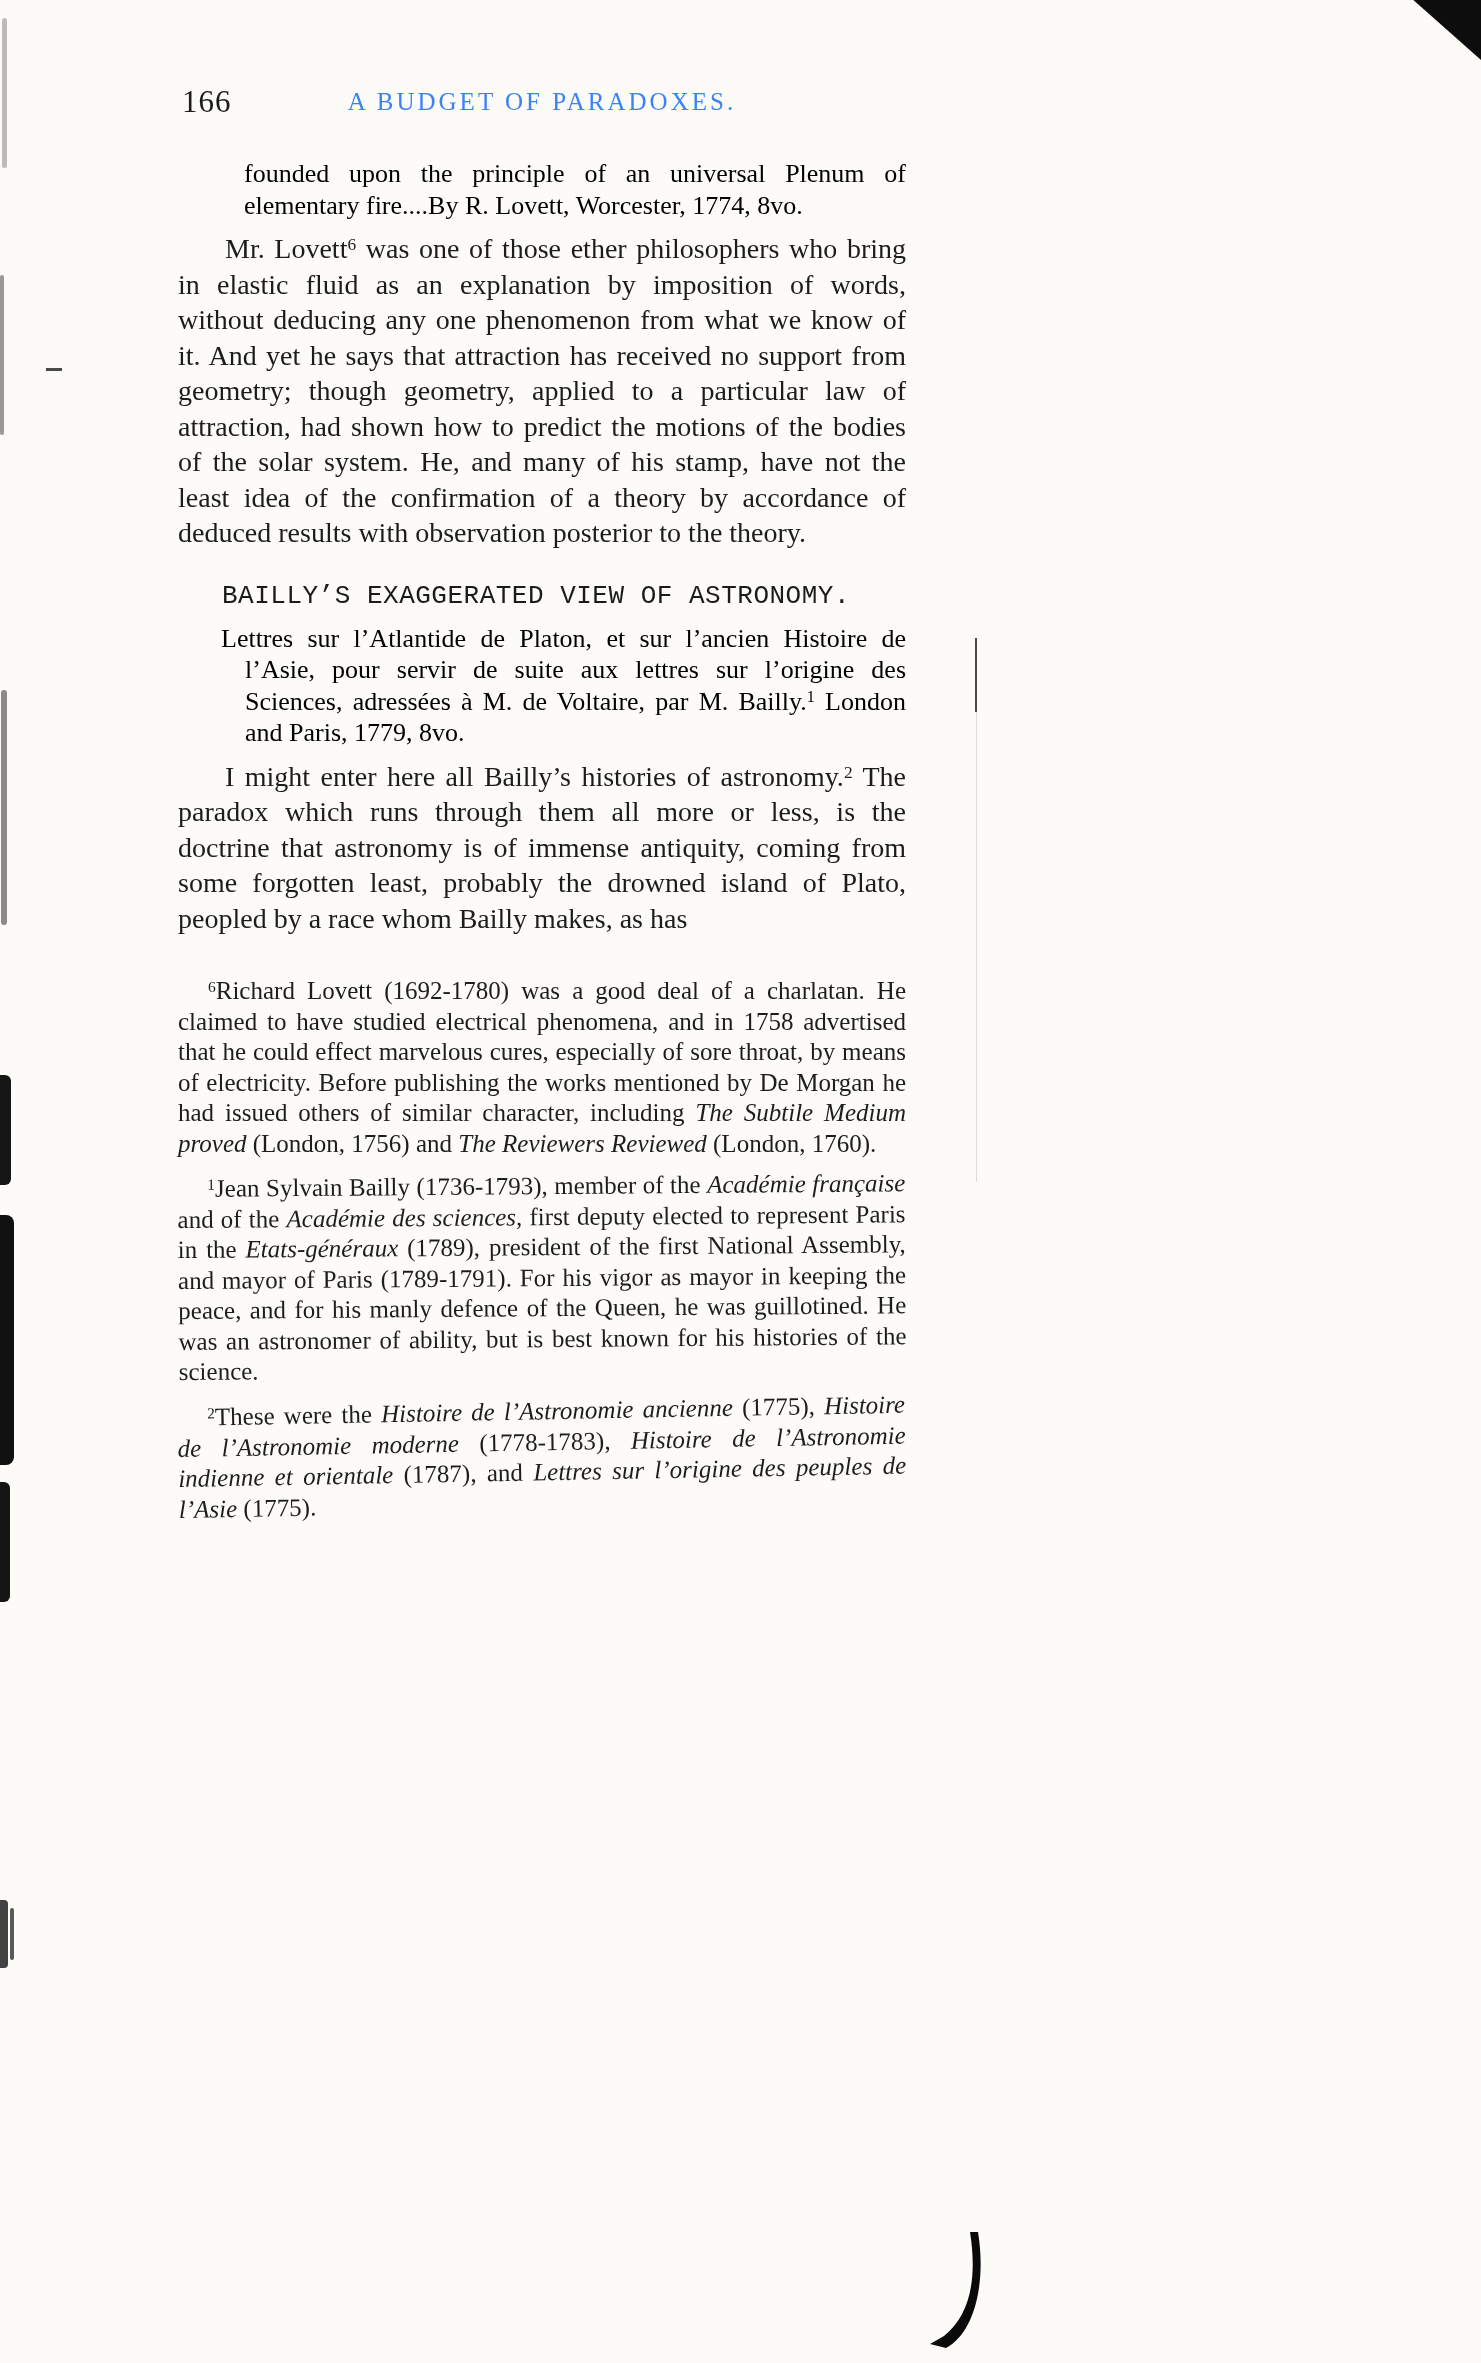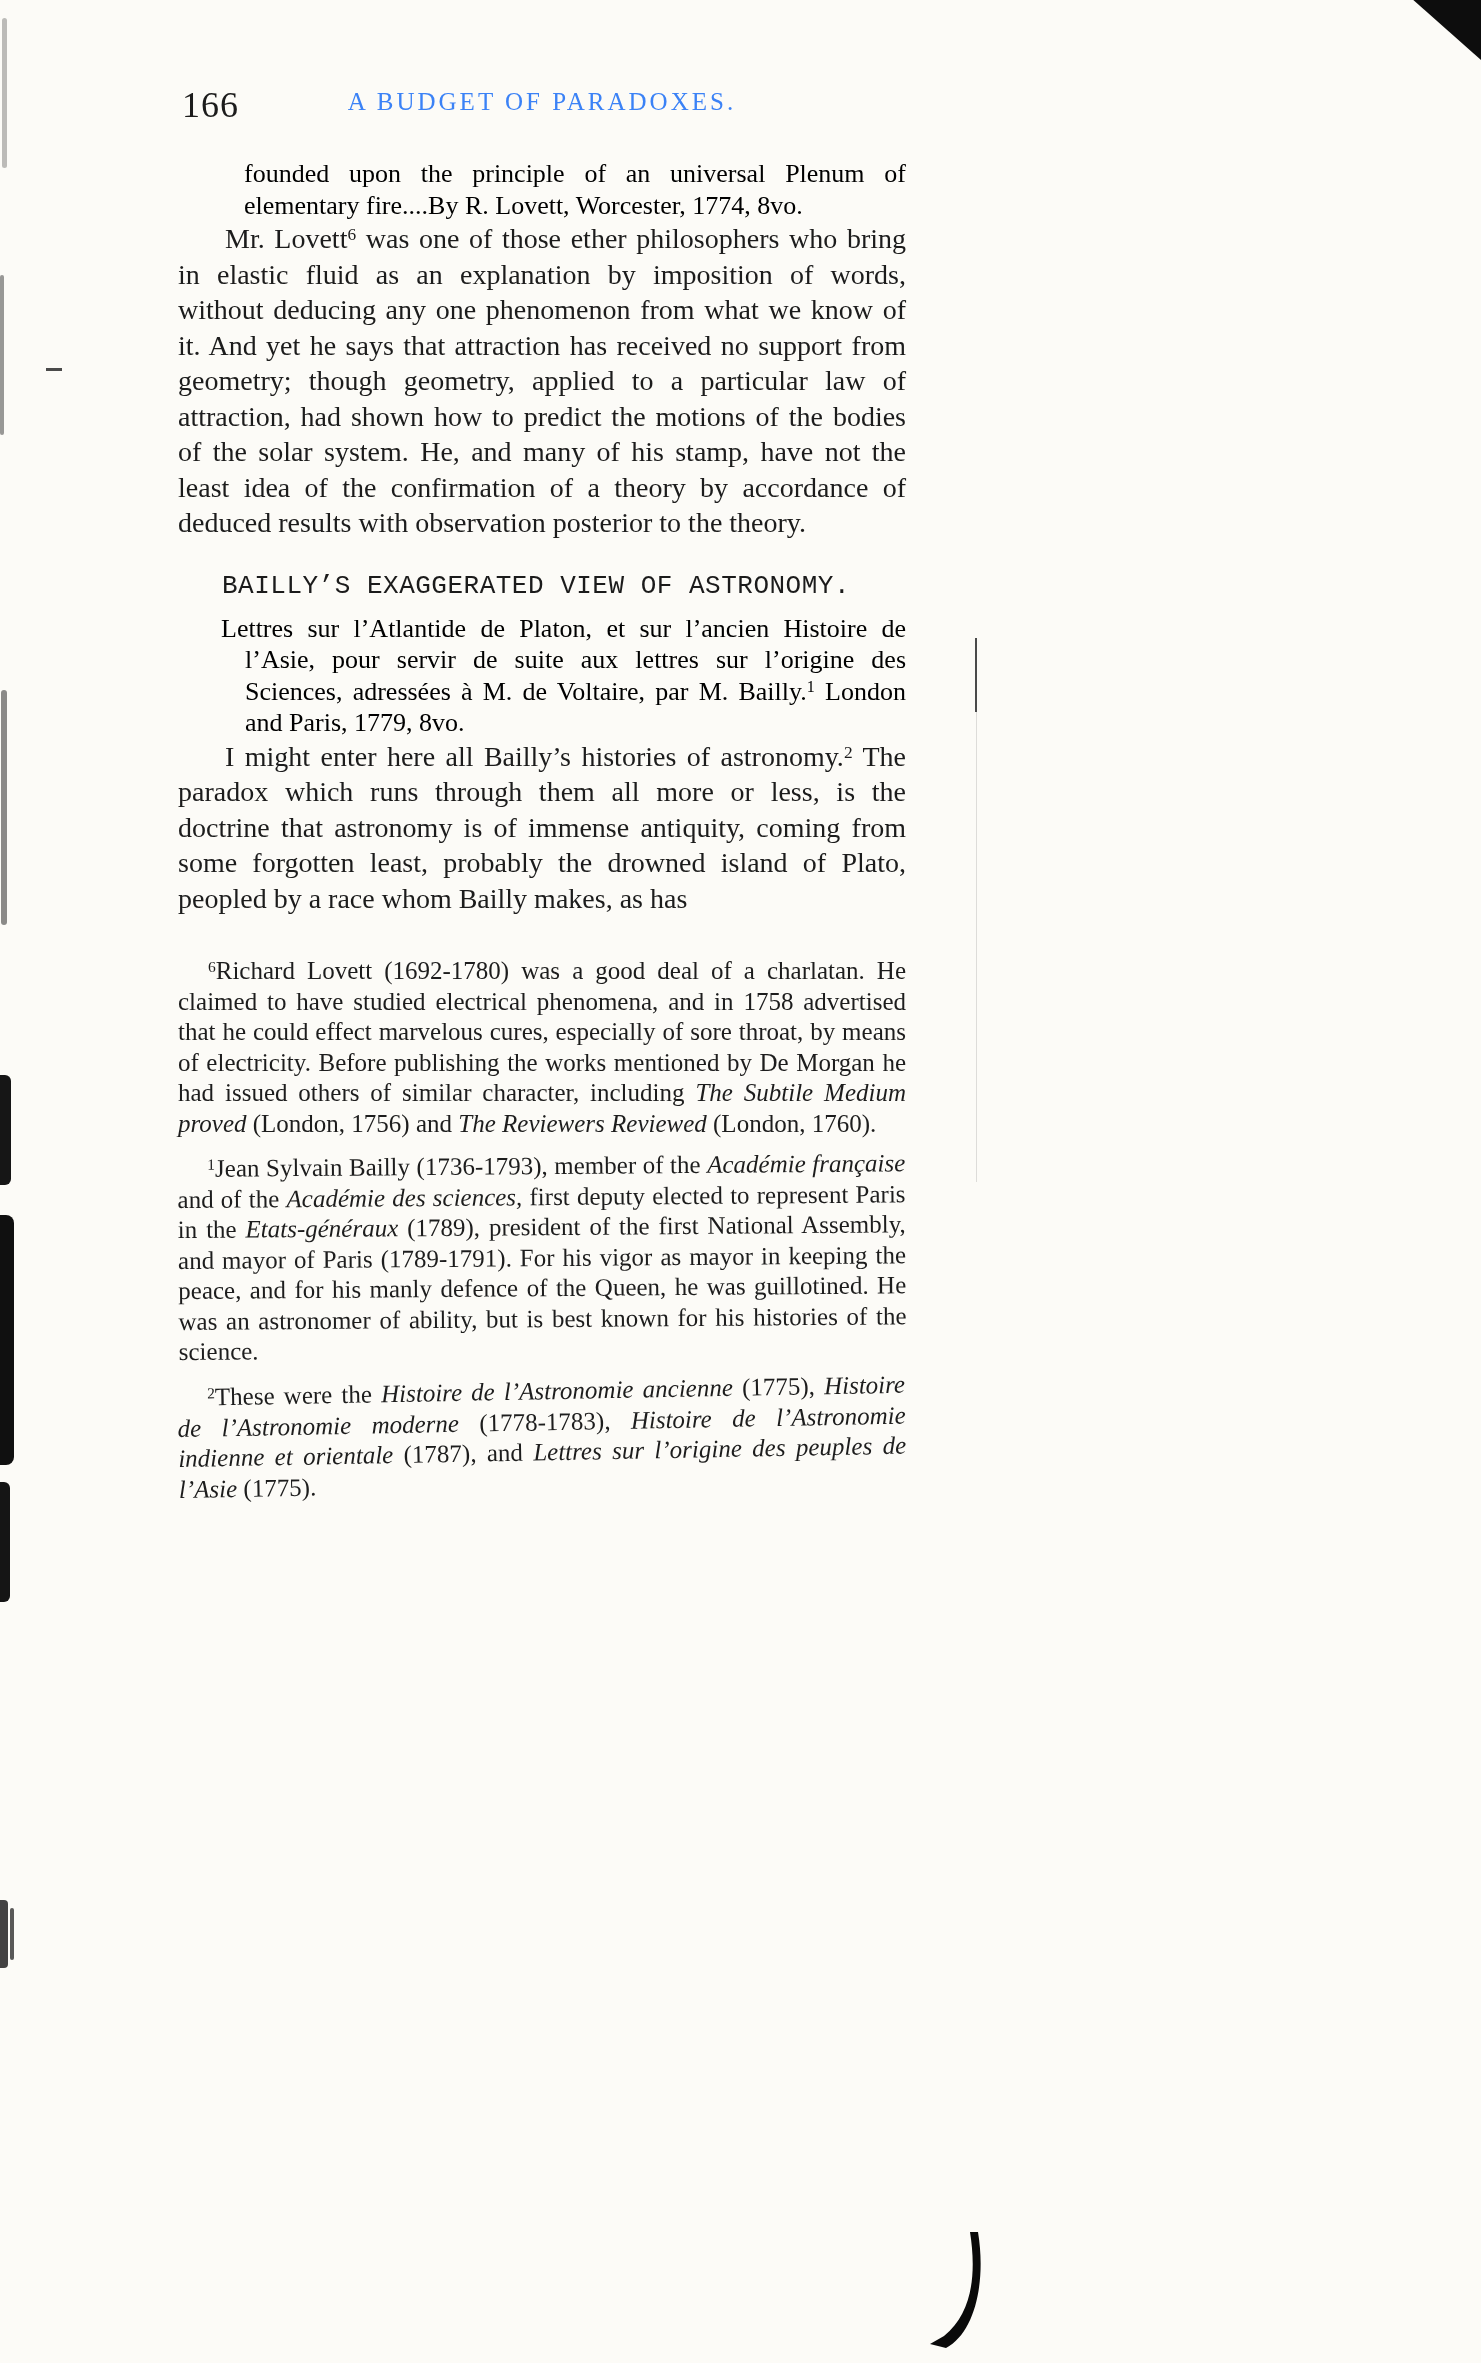--- a/index.html
+++ b/index.html
@@ -8,28 +8,28 @@
     position:relative;
     width:1481px; height:2363px;
     background:#fcfbf7;
     overflow:hidden;
     font-family:"Liberation Serif","DejaVu Serif",serif;
     color:#1c1c1c;
   }
   .content { position:absolute; left:178px; top:84px; width:728px; }
 
   .header-row { position:relative; height:36px; }
-  .page-number { position:absolute; left:4px; top:0; font-size:36px; letter-spacing:1px; }
+  .page-number { position:absolute; left:4px; top:0; font-size:31px; letter-spacing:1px; }
   .running-header { display:block; text-align:center; font-size:25px; letter-spacing:3px; padding-top:4px; color:#3b82f6; }
 
   .quote { font-size:26px; line-height:31.5px; text-align:justify; color:#000000; }
   .quote-1 { margin:38px 0 0 66px; }
   .quote-2 { margin:12px 0 0 0; padding-left:67px; text-indent:-24px; }
 
-  .body-para { font-size:28px; line-height:35.5px; text-align:justify; }
+  .body-para { font-size:28px; line-height:35.5px; text-align:justify; margin-top:10px; }
   .body-para.indent { text-indent:47px; }
 
   .section-heading {
     font-size:26px; font-weight:400; letter-spacing:0.5px;
     margin:30px 0 0 44px; white-space:nowrap; color:#1b1b1b;font-family:Liberation Mono, monospace;
   }
 
   .footnotes { margin-top:40px; }
   .footnote { font-size:25px; line-height:30.5px; text-align:justify; text-indent:30px; margin-bottom:15px; color:#1d1d1d; }
   .tilt1 { transform:rotate(-0.45deg); transform-origin:0 50%; }

